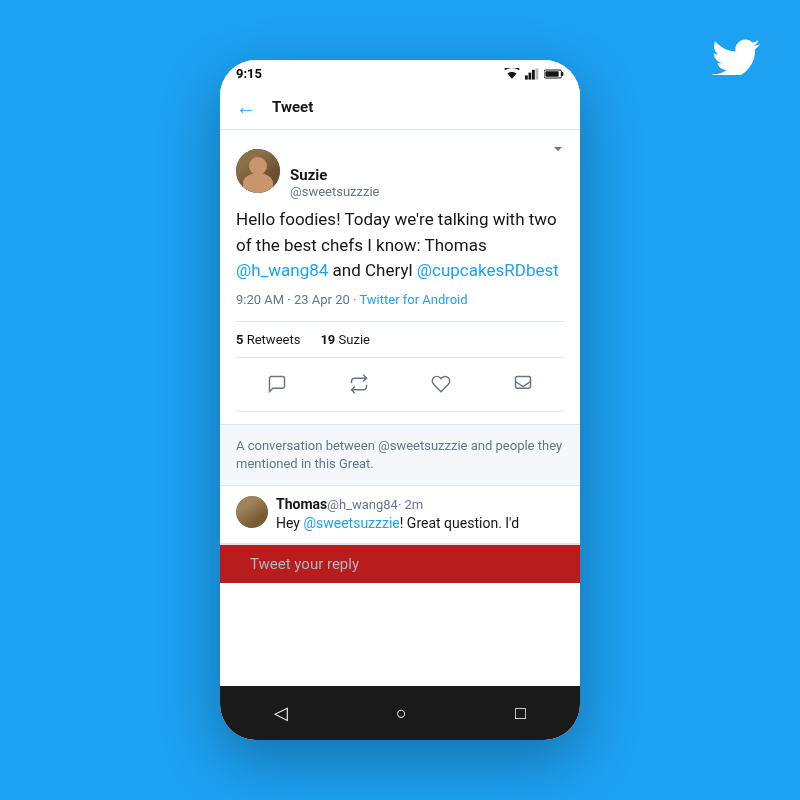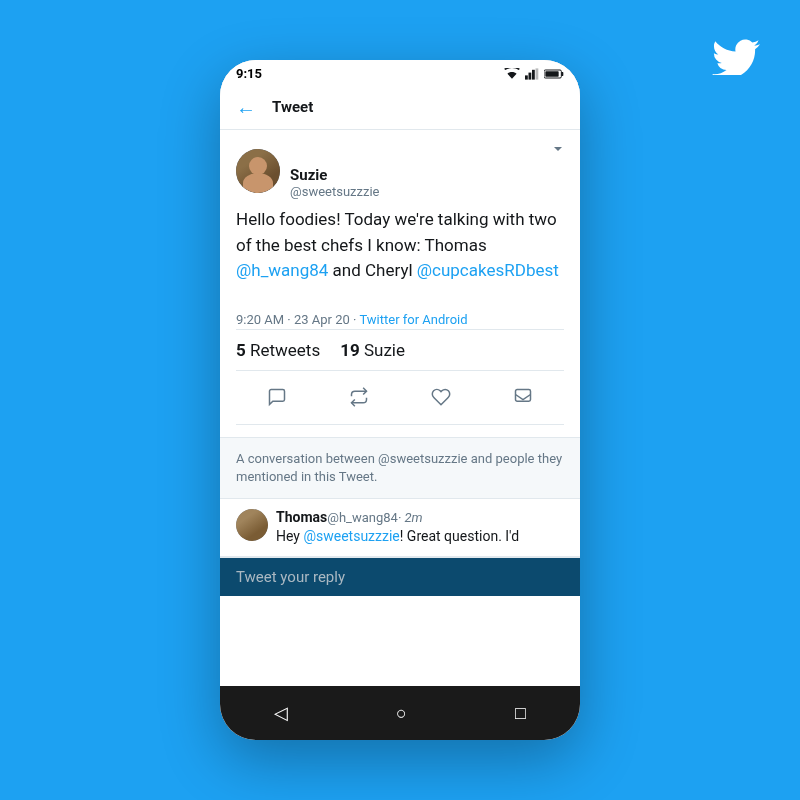--- a/index.html
+++ b/index.html
@@ -166,48 +166,48 @@
 
     .caret-icon {
       color: #657786;
       font-size: 14px;
     }
 
     .tweet-text {
       font-size: 17px;
       line-height: 1.5;
       color: #14171a;
-      margin-bottom: 28px;
+      margin-bottom: 8px;
     }
 
     .tweet-link {
       color: #1DA1F2;
     }
 
     .tweet-meta {
       font-size: 13px;
       color: #657786;
-      margin-bottom: 2px;
+      margin-bottom: 14px;
     }
 
     .tweet-meta-link {
       color: #1DA1F2;
     }
 
     .tweet-stats {
       display: flex;
       gap: 20px;
       padding: 10px 0;
       border-top: 1px solid #e1e8ed;
       border-bottom: 1px solid #e1e8ed;
       margin-bottom: 4px;
     }
 
     .stat-item {
-      font-size: 17px;
+      font-size: 13px;
       color: #14171a;
     }
 
     .stat-count {
       font-weight: 700;
     }
 
     
     .tweet-actions {
       display: flex;
@@ -280,33 +280,32 @@
     }
 
     .reply-handle {
       font-size: 13px;
       color: #657786;
     }
 
     .reply-time {
       font-size: 13px;
       color: #657786;
-      font-style: italic;
     }
 
     .reply-text {
       font-size: 14px;
       color: #14171a;
       line-height: 1.4;
     }
 
     
     .reply-input-area {
-      padding: 10px 16px;
-      background: #0c4a6e;
+      padding: 10px 30px;
+      background: #b91c1c;
       border-top: 1px solid #e1e8ed;
       display: flex;
       align-items: center;
     }
 
     .reply-input-placeholder {
       font-size: 15px;
       color: #aab8c2;
       flex: 1;
     }
@@ -435,21 +434,21 @@
 
         <button class="action-btn">
           <svg width="20" height="20" viewBox="0 0 24 24" fill="none" stroke="#657786" stroke-width="1.8">
             <rect x="3" y="3" width="18" height="14" rx="2"></rect>
             <polyline points="3 9 12 15 21 9"></polyline>
           </svg>
         </button>
       </div>
     </div>
 
-    <div class="conversation-note">A conversation between @sweetsuzzzie and people they mentioned in this Tweet.</div>
+    <div class="conversation-note">A conversation between @sweetsuzzzie and people they mentioned in this Great.</div>
 
     <div class="reply-tweet">
       <div class="reply-avatar">
         <div class="reply-avatar-inner"></div>
       </div>
       <div class="reply-content">
         <div class="reply-header">
           <span class="reply-name">Thomas</span>
           <span class="reply-handle">@h_wang84</span>
           <span class="reply-time">· <span>2m</span></span>

